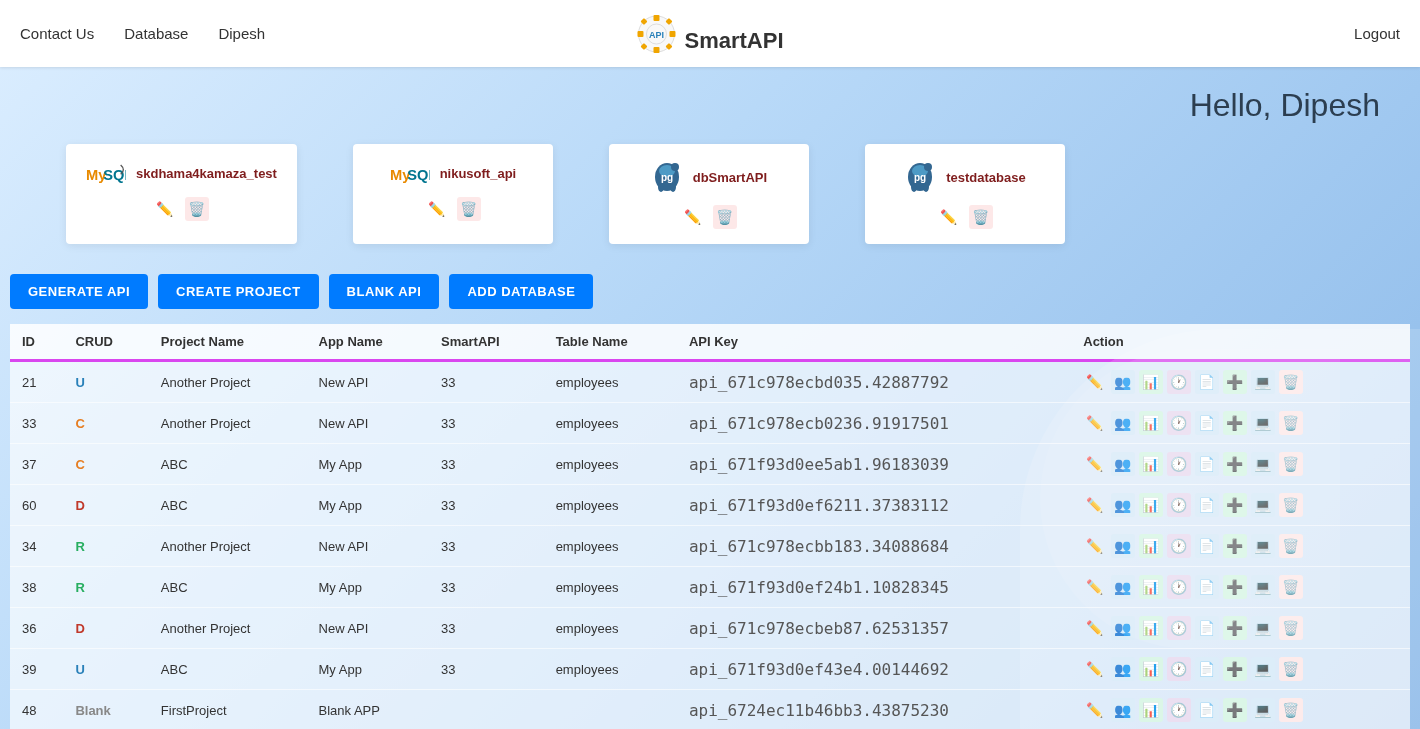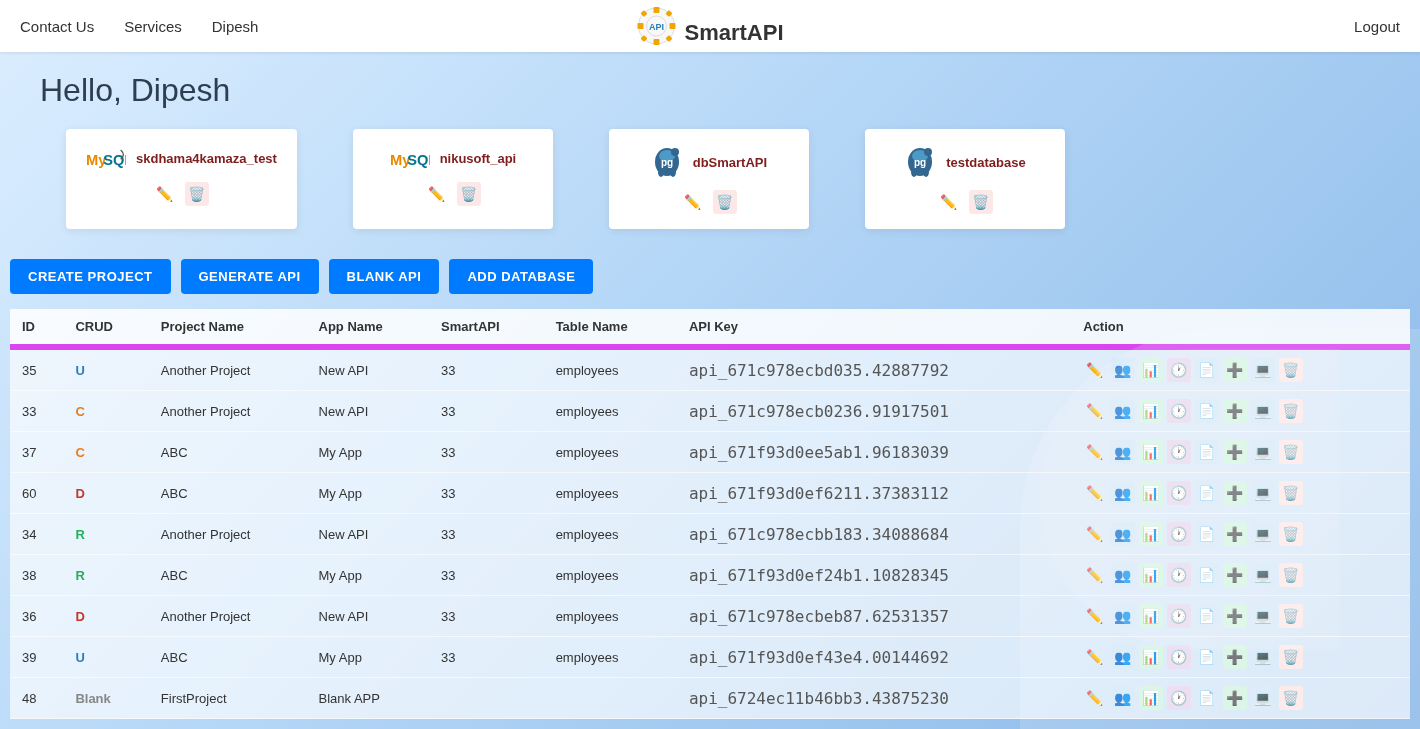--- a/index.html
+++ b/index.html
@@ -9,21 +9,21 @@
       min-height: 100vh;
       font-size: 14px;
     }
 
     
     .navbar {
       display: flex;
       align-items: center;
       background: white;
       padding: 0 20px;
-      height: 52px;
+      height: 67px;
       box-shadow: 0 1px 3px rgba(0,0,0,0.1);
       position: relative;
     }
     .nav-left { display: flex; gap: 30px; align-items: center; }
     .nav-link { text-decoration: none; color: #333; font-size: 15px; cursor: pointer; }
     .nav-center {
       position: absolute;
       left: 50%;
       transform: translateX(-50%);
       display: flex;
@@ -32,21 +32,21 @@
     }
     .brand-name { font-size: 22px; font-weight: bold; color: #333; }
     .nav-right { margin-left: auto; }
     .logout-btn { text-decoration: none; color: #333; font-size: 15px; cursor: pointer; }
 
     
     .logo-svg { width: 40px; height: 40px; }
 
     
     .greeting {
-      text-align: left;
+      text-align: right;
       padding: 20px 40px 10px;
       font-size: 32px;
       font-weight: 300;
       color: #2c3e50;
     }
 
     
     .db-cards {
       display: flex;
       gap: 20px;
@@ -104,21 +104,21 @@
     }
     thead tr {
       background: rgba(255,255,255,0.7);
     }
     thead th {
       padding: 10px 12px;
       text-align: left;
       font-size: 13px;
       font-weight: bold;
       color: #333;
-      border-bottom: 6px solid #d946ef;
+      border-bottom: 3px solid #d946ef;
     }
     tbody tr {
       border-bottom: 1px solid rgba(255,255,255,0.6);
       background: rgba(255,255,255,0.3);
     }
     tbody td {
       padding: 8px 12px;
       font-size: 13px;
       color: #333;
     }
@@ -168,21 +168,21 @@
   </style>
 </head>
 <body>
 
 <div class="bg-shape"></div>
 <div class="bg-shape2"></div>
 
 <nav class="navbar">
   <div class="nav-left">
     <a class="nav-link">Contact Us</a>
-    <a class="nav-link">Services</a>
+    <a class="nav-link">Database</a>
     <a class="nav-link">Dipesh</a>
   </div>
   <div class="nav-center">
 
     <svg class="logo-svg" viewBox="0 0 40 40">
       <circle cx="20" cy="20" r="18" fill="#f8f8f8" stroke="#ddd" stroke-width="1"></circle>
 
       <g fill="#f0a500">
         <rect x="17" y="1" width="6" height="6" rx="1"></rect>
         <rect x="17" y="33" width="6" height="6" rx="1"></rect>
@@ -270,43 +270,43 @@
     </div>
     <div class="db-card-actions">
       <span class="act-icon act-edit">✏️</span>
       <span class="act-icon act-delete">🗑️</span>
     </div>
   </div>
 
 </div>
 
 <div class="action-buttons">
+  <button class="btn-primary">GENERATE API</button>
   <button class="btn-primary">CREATE PROJECT</button>
-  <button class="btn-primary">GENERATE API</button>
   <button class="btn-primary">BLANK API</button>
   <button class="btn-primary">ADD DATABASE</button>
 </div>
 
 <div class="table-container">
   <table>
     <thead>
       <tr>
         <th>ID</th>
         <th>CRUD</th>
         <th>Project Name</th>
         <th>App Name</th>
         <th>SmartAPI</th>
         <th>Table Name</th>
         <th>API Key</th>
         <th>Action</th>
       </tr>
     </thead>
     <tbody id="table-body">
     <tr>
-      <td>35</td>
+      <td>21</td>
       <td class="crud-u">U</td>
       <td>Another Project</td>
       <td>New API</td>
       <td>33</td>
       <td>employees</td>
       <td class="api-key">api_671c978ecbd035.42887792</td>
       <td>
         <div class="action-icons">
           <span class="act-icon act-edit" title="Edit">✏️</span>
           <span class="act-icon act-users" title="Users">👥</span>

